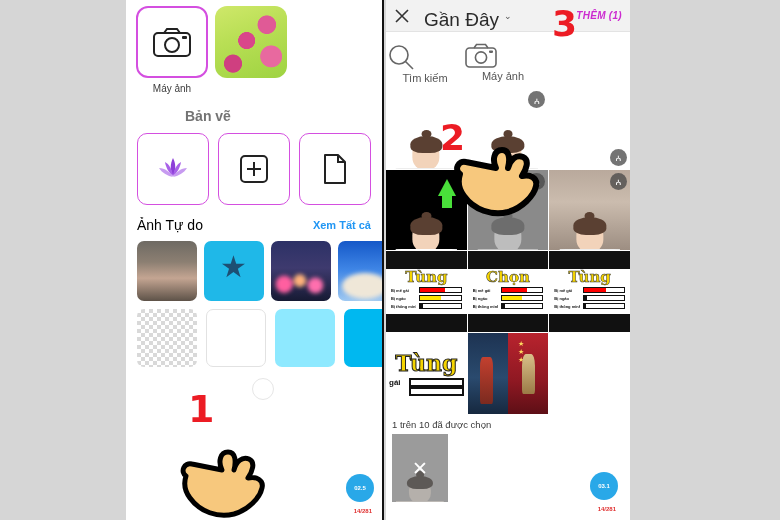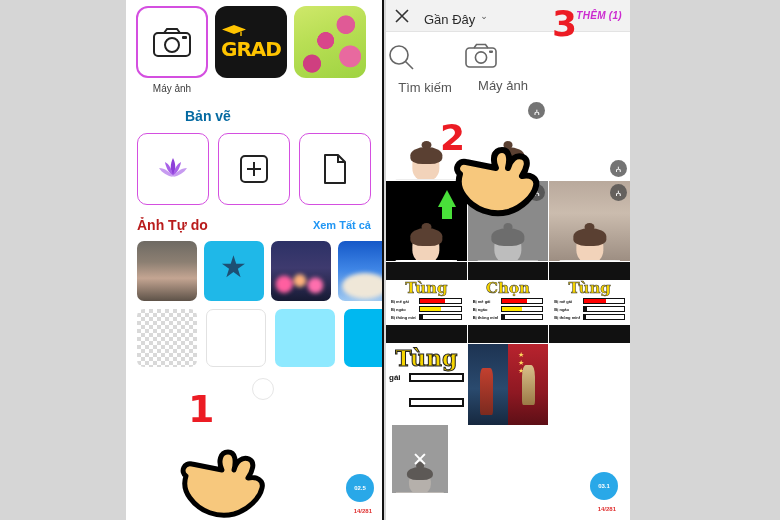--- a/index.html
+++ b/index.html
@@ -31,32 +31,32 @@
        radial-gradient(circle at 44% 48%, #d9468a 0 15%, transparent 16%),
        radial-gradient(circle at 78% 70%, #e8699f 0 14%, transparent 15%),
        radial-gradient(circle at 25% 80%, #cf3f80 0 11%, transparent 12%);
   }
   .grad-txt{ color:#ffc400; font-weight:bold; font-size:20px; letter-spacing:-1px; font-family:"DejaVu Sans", sans-serif;}
   .gd-banner{ background:#fff; color:#1b1b1b; font-size:8px; font-weight:bold; padding:1px 4px; letter-spacing:.5px;}
   .gd-sub{ color:#e8c46a; font-size:9px; font-style:italic; text-align:center; margin-top:2px;}
   .cap{ font-size:10px; color:#3c3c3c; text-align:center; width:72px; margin-top:5px;}
   .cap-row{ display:flex; gap:7px; padding-left:10px;}
 
-  .sec-title{ font-size:14px; font-weight:bold; color:#0369a1; margin:14px 0 9px 11px;padding-left:48px; }
+  .sec-title{ font-size:14px; font-weight:bold; color:#737373; margin:14px 0 9px 11px;padding-left:48px; }
 
   .draw-row{ display:flex; gap:9px; padding-left:11px; }
   .draw-card{
     width:72px; height:72px; border-radius:10px; border:1.6px solid #d44fe0;
     background:#fff; display:flex; align-items:center; justify-content:center;
   }
   .draw-cap{ width:72px; font-size:10px; color:#2e2e2e; text-align:center; line-height:12px; margin-top:4px;}
   .draw-cap-row{ display:flex; gap:9px; padding-left:11px; }
 
   .sec-head{ display:flex; align-items:center; justify-content:space-between; margin:12px 11px 8px 11px;}
-  .sec-head h3{ font-size:14px; font-weight:bold; color:#b91c1c;}
+  .sec-head h3{ font-size:14px; font-weight:normal; color:#000000;}
   .see-all{ font-size:11px; color:#2196f3; font-weight:bold;}
 
   .photo-row{ display:flex; gap:7px; padding-left:11px;}
   .ph{ width:60px; height:60px; border-radius:7px; flex:0 0 auto; }
   .ph1{ background:linear-gradient(#6e6a63 0%,#8c7f72 35%,#c4a592 62%,#5d5248 100%); }
   .ph2{ background:#1fb8e8; position:relative; overflow:hidden;}
   .ph2::after{ content:"★"; position:absolute; left:16px; top:8px; font-size:30px; color:#1d4f73;}
   .ph3{ background:linear-gradient(#2c3166 0%,#3e3a6e 45%,#161a33 100%); position:relative; overflow:hidden;}
   .ph3::after{ content:""; position:absolute; inset:0;
      background:radial-gradient(circle at 22% 72%,#ff5fa0 0 13%,transparent 14%),
@@ -82,27 +82,27 @@
 
   
   #right-panel{
     position:absolute; left:386px; top:0; width:244px; height:520px;
     background:#fff; overflow:hidden;
   }
   .r-header{
     height:32px; background:#f2f2f2; display:flex; align-items:center;
     padding:0 8px; position:relative; border-bottom:1px solid #e3e3e3;
   }
-  .r-title{ font-size:13px; color:#2b2b2b; margin-left:30px;margin-top:8px;}
+  .r-title{ font-size:19px; color:#2b2b2b; margin-left:30px;margin-top:8px;}
   .chev{ font-size:9px; color:#555; margin-left:5px;}
   .more-btn{ margin-left:auto; font-size:10px; font-weight:bold; color:#cc2bd0; letter-spacing:.3px;font-style:italic;}
 
   .r-tools{ display:flex; padding:10px 0 4px 0;}
   .tool{ width:78px; text-align:center;}
-  .tool .lbl{ font-size:13px; color:#555; margin-top:8px;}
+  .tool .lbl{ font-size:11px; color:#555; margin-top:0;}
 
   .grid{ display:grid; grid-template-columns:repeat(3,1fr); gap:1px; background:#fff;}
   .cell{ width:100%; aspect-ratio:1/1; position:relative; overflow:hidden; background:#fff;}
 
   
   .girl-white{background:#fff;}
   .girl-dark{background:#000;}
   .girl-gray{background:#8a8a8a;}
   .girl-room{background:linear-gradient(#b9a99c 0%,#cbbcae 40%,#9d8e82 100%);}
 
@@ -134,21 +134,21 @@
   .meme .stats{ padding:2px 5px 0 5px;}
   .statline{ display:flex; align-items:center; gap:3px; margin-bottom:2px;}
   .statlbl{ font-size:4px; font-weight:bold; color:#111; width:36%; white-space:nowrap; overflow:hidden;}
   .statbar{ flex:1; height:6px; border:1.4px solid #111; background:#fff; position:relative;}
   .statbar i{ position:absolute; left:0; top:0; bottom:0; display:block;}
 
   .bigname{ display:flex; flex-direction:column; justify-content:center; background:#fff; padding:3px;}
   .bigname .name{ font-size:22px; color:#f5d400; font-weight:bold; text-align:center;
      font-family:"DejaVu Serif",serif; -webkit-text-stroke:1px #222; line-height:24px;}
   .bn-rows{ margin-top:3px;}
-  .bn-row{ display:flex; align-items:flex-start; gap:4px; margin-bottom:16px;}
+  .bn-row{ display:flex; align-items:flex-start; gap:4px; margin-bottom:0;}
   .bn-lbl{ font-size:8px; font-weight:bold; color:#111; width:22%;}
   .bn-bar{ flex:1; height:9px; border:2px solid #111; background:#fff;}
 
   .game1{ background:linear-gradient(#1d3352 0%,#2a4a6e 55%,#16283f 100%); position:relative; overflow:hidden;}
   .game1::after{content:"";position:absolute;left:30%;top:30%;width:34%;height:58%;
      background:linear-gradient(#c3402f,#7b2a1f); border-radius:20% 20% 10% 10%;}
   .game2{ background:linear-gradient(#b8232e 0%,#8e1822 60%,#5d0f16 100%); position:relative; overflow:hidden;}
   .game2::after{content:"";position:absolute;left:34%;top:26%;width:32%;height:50%;
      background:linear-gradient(#d9c08a,#9b7a46); border-radius:30% 30% 12% 12%;}
   .game2::before{content:"★ ★ ★";position:absolute;left:50%;top:9%;transform:translateX(-50%);color:#ffd95e;font-size:7px;letter-spacing:2px;}
@@ -174,29 +174,20 @@
 <div id="left-panel">
 
   <div class="tmpl-row">
     <div class="tmpl cam">
       <svg width="40" height="32" viewBox="0 0 40 32">
         <rect x="2" y="7" width="36" height="23" rx="4" fill="none" stroke="#222" stroke-width="2"></rect>
         <path d="M12 7 L15 3 H25 L28 7" fill="none" stroke="#222" stroke-width="2"></path>
         <circle cx="20" cy="19" r="7" fill="none" stroke="#222" stroke-width="2"></circle>
         <rect x="30" y="10" width="5" height="3" rx="1" fill="#222"></rect>
       </svg>
-    </div>
-    <div class="tmpl grad">
-      <div style="text-align:center">
-        <svg width="26" height="13" viewBox="0 0 26 13">
-          <polygon points="13,1 25,5.5 13,10 1,5.5" fill="#ffc400"></polygon>
-          <path d="M20 7.5 V12" stroke="#ffc400" stroke-width="1.4"></path>
-        </svg>
-        <div class="grad-txt">GRAD</div>
-      </div>
     </div>
     <div class="tmpl flower"></div>
   </div>
 
   <div class="cap-row">
     <div class="cap">Máy ảnh</div>
   </div>
 
   <div class="sec-title">Bản vẽ</div>
 
@@ -422,20 +413,21 @@
             <span class="bn-bar"></span>
           </div>
       </div>
     </div>
     <div class="cell" style="display:flex;padding:0">
       <div class="game1" style="width:50%;height:100%"></div>
       <div class="game2" style="width:50%;height:100%"></div>
     </div>
   </div>
 
+  <div class="sel-status">1 trên 10 đã được chọn</div>
 
   <div class="sel-thumb">
     <div class="figure" style="width:86%">
         <div class="fhead" style="background:#b5b0ab">
           <div class="fbun" style="background:#5d5956"></div>
           <div class="fhair" style="background:#5d5956"></div>
         </div>
         <div class="fbody" style="background:#c9c5c1;border-color:#bdb9b5"></div>
       </div>
     <span class="sel-x">✕</span>

